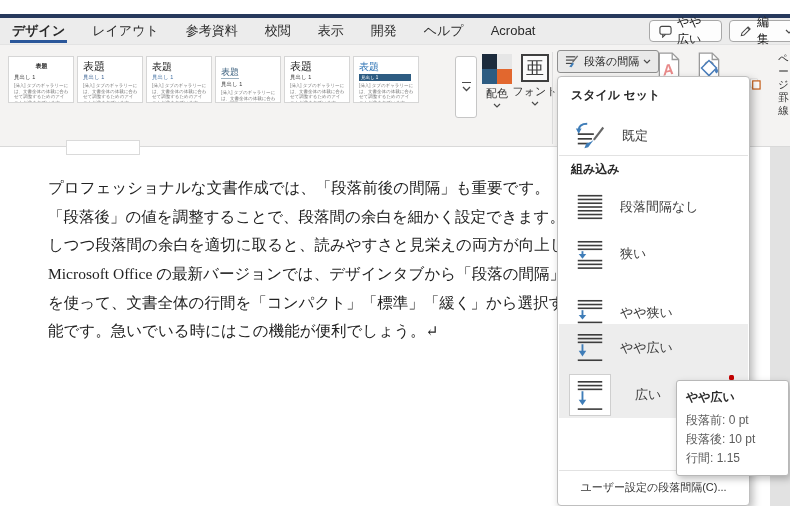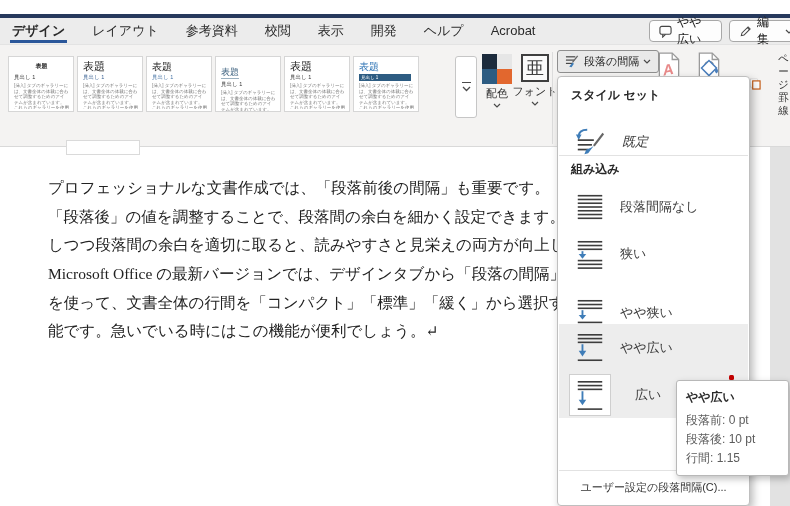--- a/index.html
+++ b/index.html
@@ -14,21 +14,21 @@
   .tab.active { font-weight:bold; }
   .tab.active::after { content:""; position:absolute; left:-2px; right:-2px; bottom:2px; height:2.5px; background:#2b579a; }
   .chrome-btn { position:absolute; top:6px; height:22px; border:1px solid #a8a8a8; border-radius:4px; background:#fdfdfd; display:flex; align-items:center; gap:5px; padding:0 9px; font-size:12px; color:#222; }
   .chrome-btn svg { flex:0 0 auto; }
   #comment-btn { left:649px; width:73px; }
   #edit-btn { left:729px; width:74px; }
 
   
   .ribbon { position:absolute; left:0; top:31px; width:790px; height:102px; background:#f4f3f2; border-bottom:1px solid #d9d9d9; }
   .gallery { position:absolute; left:8px; top:11px; display:flex; gap:3px; }
-  .style-card { width:66px; height:56px; background:#fff; border:1px solid #d6d6d6; padding:4px 4px 2px 5px; overflow:hidden; }
+  .style-card { width:66px; height:47px; background:#fff; border:1px solid #d6d6d6; padding:4px 4px 2px 5px; overflow:hidden; }
   .style-card .c-title { font-size:9px; color:#1f1f1f; line-height:11px; white-space:nowrap; }
   .style-card .c-head { font-size:5.5px; color:#333; margin:2px 0 2px; white-space:nowrap; }
   .style-card .c-body { font-size:4.5px; line-height:5.6px; color:#777; word-break:break-all; height:26px; overflow:hidden; }
   .card1 .c-title { font-size:6px; font-weight:bold; text-align:center; }
   .card2 .c-title { font-size:11px; font-family:"Liberation Serif","DejaVu Serif",serif; }
   .card2 .c-head { color:#365f91; }
   .card3 .c-title { font-size:10px; font-family:"Liberation Serif","DejaVu Serif",serif; }
   .card3 .c-head { color:#4472a4; }
   .card4 .c-title { font-size:9px; color:#3a5f7d; border-bottom:0.5px solid #9ab0c0; display:inline-block; }
   .card5 .c-title { font-size:11px; }
@@ -60,21 +60,21 @@
   .doc-line { white-space:nowrap; overflow:hidden; height:28.5px; line-height:28.5px; }
   .outside-page { position:absolute; left:770px; top:133px; width:20px; height:373px; background:#e2e2e2; }
 
   
   .menu { position:absolute; left:557px; top:62px; width:193px; height:430px; background:#fff; border:1px solid #bfbfbf; border-radius:4px; box-shadow:3px 4px 9px rgba(0,0,0,.28); z-index:50; }
   .menu-header { position:absolute; left:13px; font-size:12px; font-weight:bold; color:#262626; white-space:nowrap; }
   #menu-h1 { top:10px; }
   #menu-h2 { top:84px; }
   .menu-item { position:absolute; left:1px; right:1px; display:flex; align-items:center; gap:14px; padding-left:15px; cursor:default; }
   .menu-item .mi-label { font-size:13px; color:#3c3c3c; white-space:nowrap; }
-  #mi-default { top:42px; height:46px;font-style:italic; }
+  #mi-default { top:36px; height:46px; }
   .mi-row { height:47px; }
   #mi-0 { top:106px; } #mi-1 { top:153px; } #mi-2 { top:212px; }
   #mi-3 { top:247px; background:#ededed; }
   #mi-4 { top:294px; background:#ededed; padding-left:10px; gap:24px; }
   #mi-5 { top:341px; }
   .sel-icon-box { width:42px; height:42px; background:#fff; border:1px solid #cfcfcf; display:flex; align-items:center; justify-content:center; }
   .menu-div { position:absolute; left:1px; right:1px; height:1px; background:#e2e2e2; }
   #mdiv1 { top:78px; } #mdiv2 { top:393px; }
   .menu-footer { position:absolute; left:1px; right:1px; top:394px; bottom:1px; display:flex; align-items:center; justify-content:center; font-size:11px; color:#333; white-space:nowrap; border-radius:0 0 3px 3px; }
 

